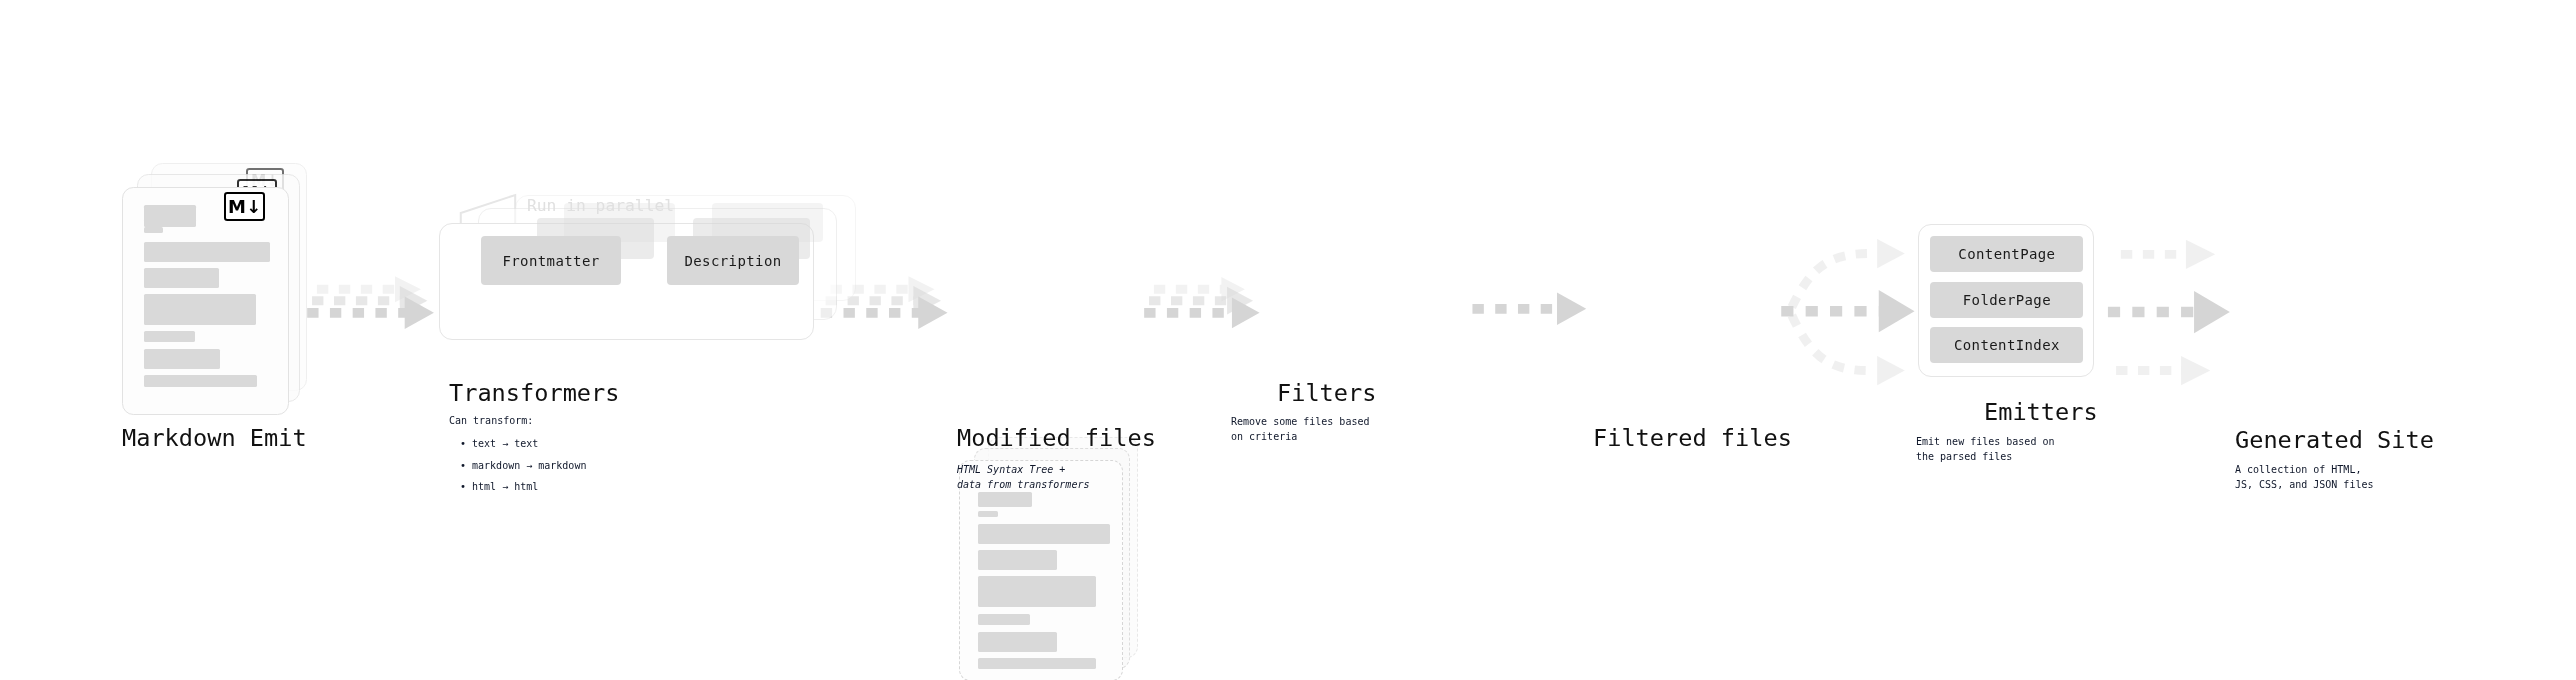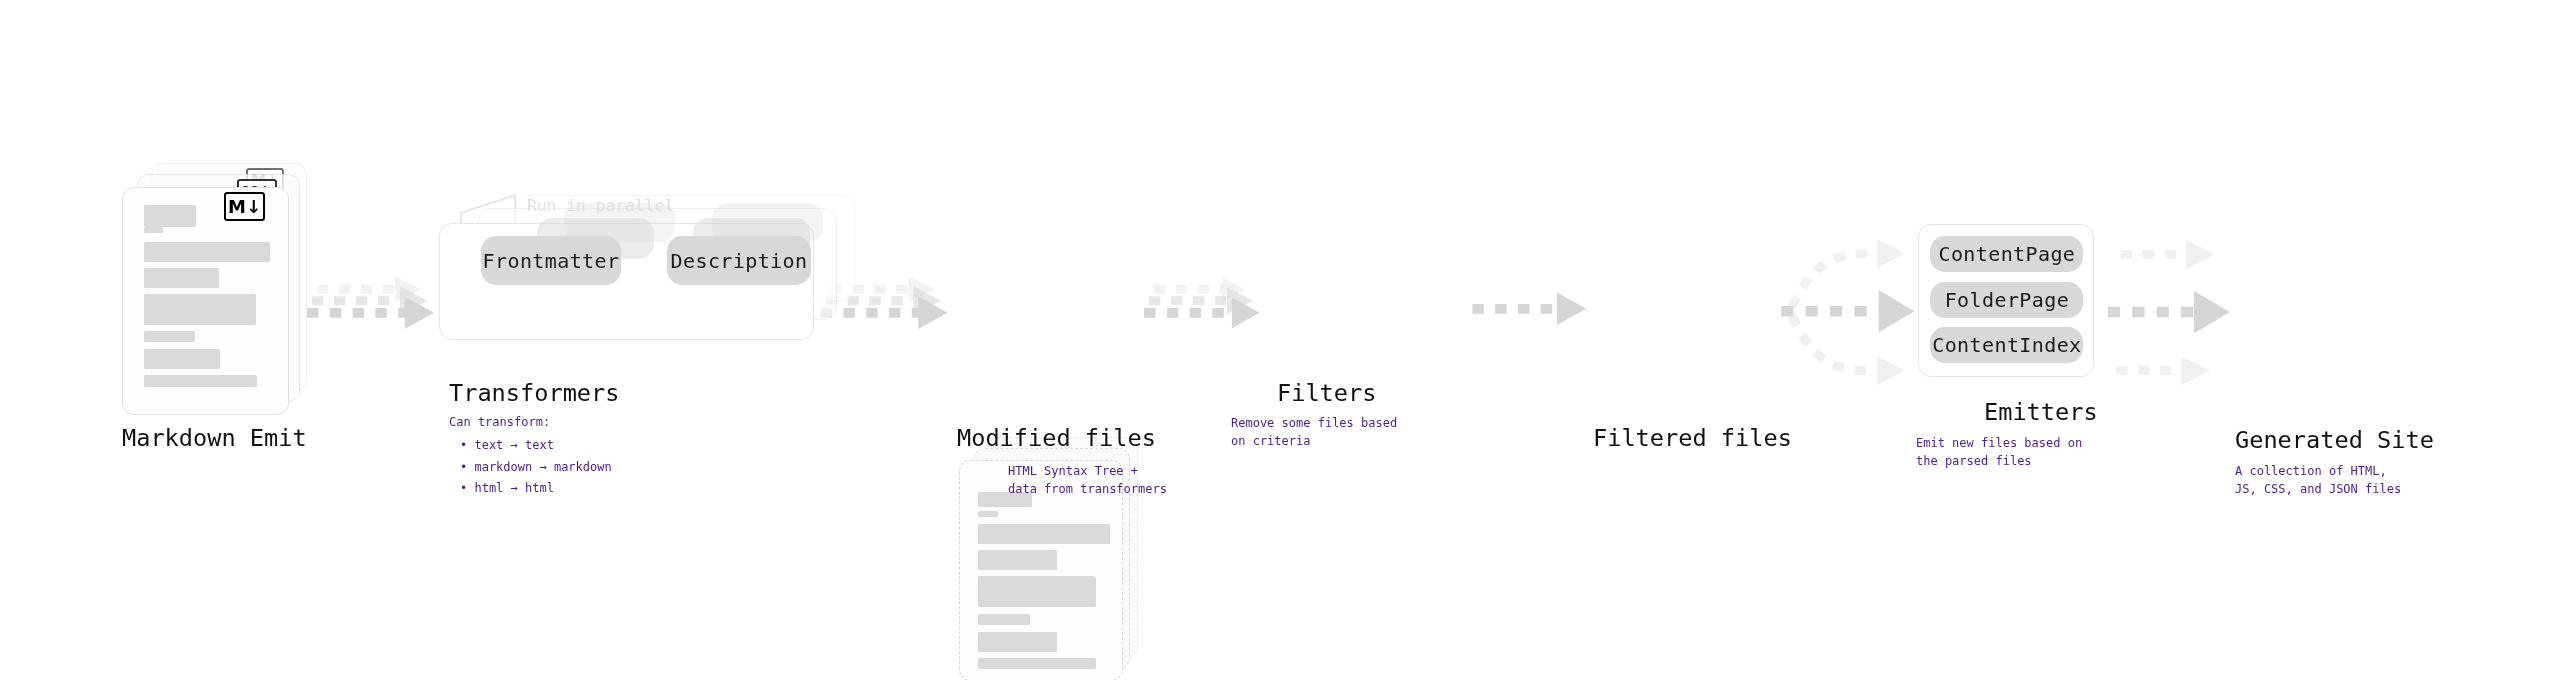--- a/index.html
+++ b/index.html
@@ -42,34 +42,34 @@
   .group{
     position:absolute;box-sizing:border-box;
     border:1.6px solid #e5e5e5;border-radius:13px;background:#ffffff;
   }
   .group.l3{opacity:.35;}
   .group.l2{opacity:.6;}
   .group.l1{opacity:1;}
 
   .chip{
     position:absolute;box-sizing:border-box;
-    background:#d8d8d8;border-radius:15px;
+    background:#d8d8d8;border-radius:4px;
     display:flex;align-items:center;justify-content:center;
-    font-size:20px;color:#1a1a1a;letter-spacing:0.4px;white-space:nowrap;
+    font-size:14px;color:#1a1a1a;letter-spacing:0.4px;white-space:nowrap;
   }
   .chip.ghost3{opacity:.28;}
   .chip.ghost2{opacity:.5;}
 
   
   .cap-title{
     position:absolute;font-size:23.6px;color:#111;white-space:nowrap;
     letter-spacing:0px;
   }
   .cap-sub{
-    position:absolute;font-size:12px;color:#4c1d95;line-height:1.5;
+    position:absolute;font-size:10px;color:#0f172a;line-height:1.5;
     white-space:pre;
   }
   .cap-sub.list{line-height:1.55;}
 
   .parallel-label{
     position:absolute;font-size:16.3px;color:#e0e0e0;white-space:nowrap;
   }
 
   svg{display:block;overflow:visible;}
   .lyr{position:absolute;top:0;left:0;width:2576px;height:681px;pointer-events:none;}
@@ -219,21 +219,21 @@
     <div class="group l1" style="left:0px;top:28px;width:375px;height:117px;"></div>
 
     <div class="chip ghost3" style="left:125px;top:8.1px;width:111px;height:39px;"></div>
     <div class="chip ghost3" style="left:273px;top:8.1px;width:111px;height:39px;"></div>
     <div class="chip ghost2" style="left:98px;top:23px;width:117px;height:41px;"></div>
     <div class="chip ghost2" style="left:254px;top:23px;width:117px;height:41px;"></div>
 
     <div class="chip" style="left:42px;top:41px;width:140px;height:49px;">
       <span>Frontmatter</span>
     </div>
-    <div class="chip" style="left:228px;top:41px;width:144px;height:49px;">
+    <div class="chip" style="left:228px;top:41px;width:132px;height:49px;">
       <span>Description</span>
     </div>
   </div>
 
   <div class="parallel-label" style="left:527px;top:196px;">Run in parallel</div>
 
   <div class="cap-title" style="left:449px;top:379px;">Transformers</div>
   <div class="cap-sub" style="left:449px;top:413px;">Can transform:</div>
   <div class="cap-sub list" style="left:460px;top:436px;">• text → text</div>
   <div class="cap-sub list" style="left:460px;top:458px;">• markdown → markdown</div>
@@ -248,21 +248,21 @@
       <div class="skel" style="left:18px;top:63px;width:132px;height:19.5px;"></div>
       <div class="skel" style="left:18px;top:89px;width:79px;height:19.5px;"></div>
       <div class="skel" style="left:18px;top:115px;width:118px;height:31px;"></div>
       <div class="skel" style="left:18px;top:153px;width:52px;height:11.4px;"></div>
       <div class="skel" style="left:18px;top:171px;width:79px;height:19.5px;"></div>
       <div class="skel" style="left:18px;top:197px;width:118px;height:11.4px;"></div>
     </div>
   </div>
 
   <div class="cap-title" style="left:957px;top:424px;">Modified files</div>
-  <div class="cap-sub" style="left:1008px;top:462px;">HTML Syntax Tree +
+  <div class="cap-sub" style="left:957px;top:462px;font-style:italic;">HTML Syntax Tree +
 data from transformers</div>
 
 
   <div class="cap-title" style="left:1277px;top:379px;">Filters</div>
   <div class="cap-sub" style="left:1231px;top:414px;">Remove some files based
 on criteria</div>
 
   <div class="cap-title" style="left:1593px;top:424px;">Filtered files</div>
 
   <div class="group l1" style="left:1918px;top:224px;width:176px;height:153px;">

